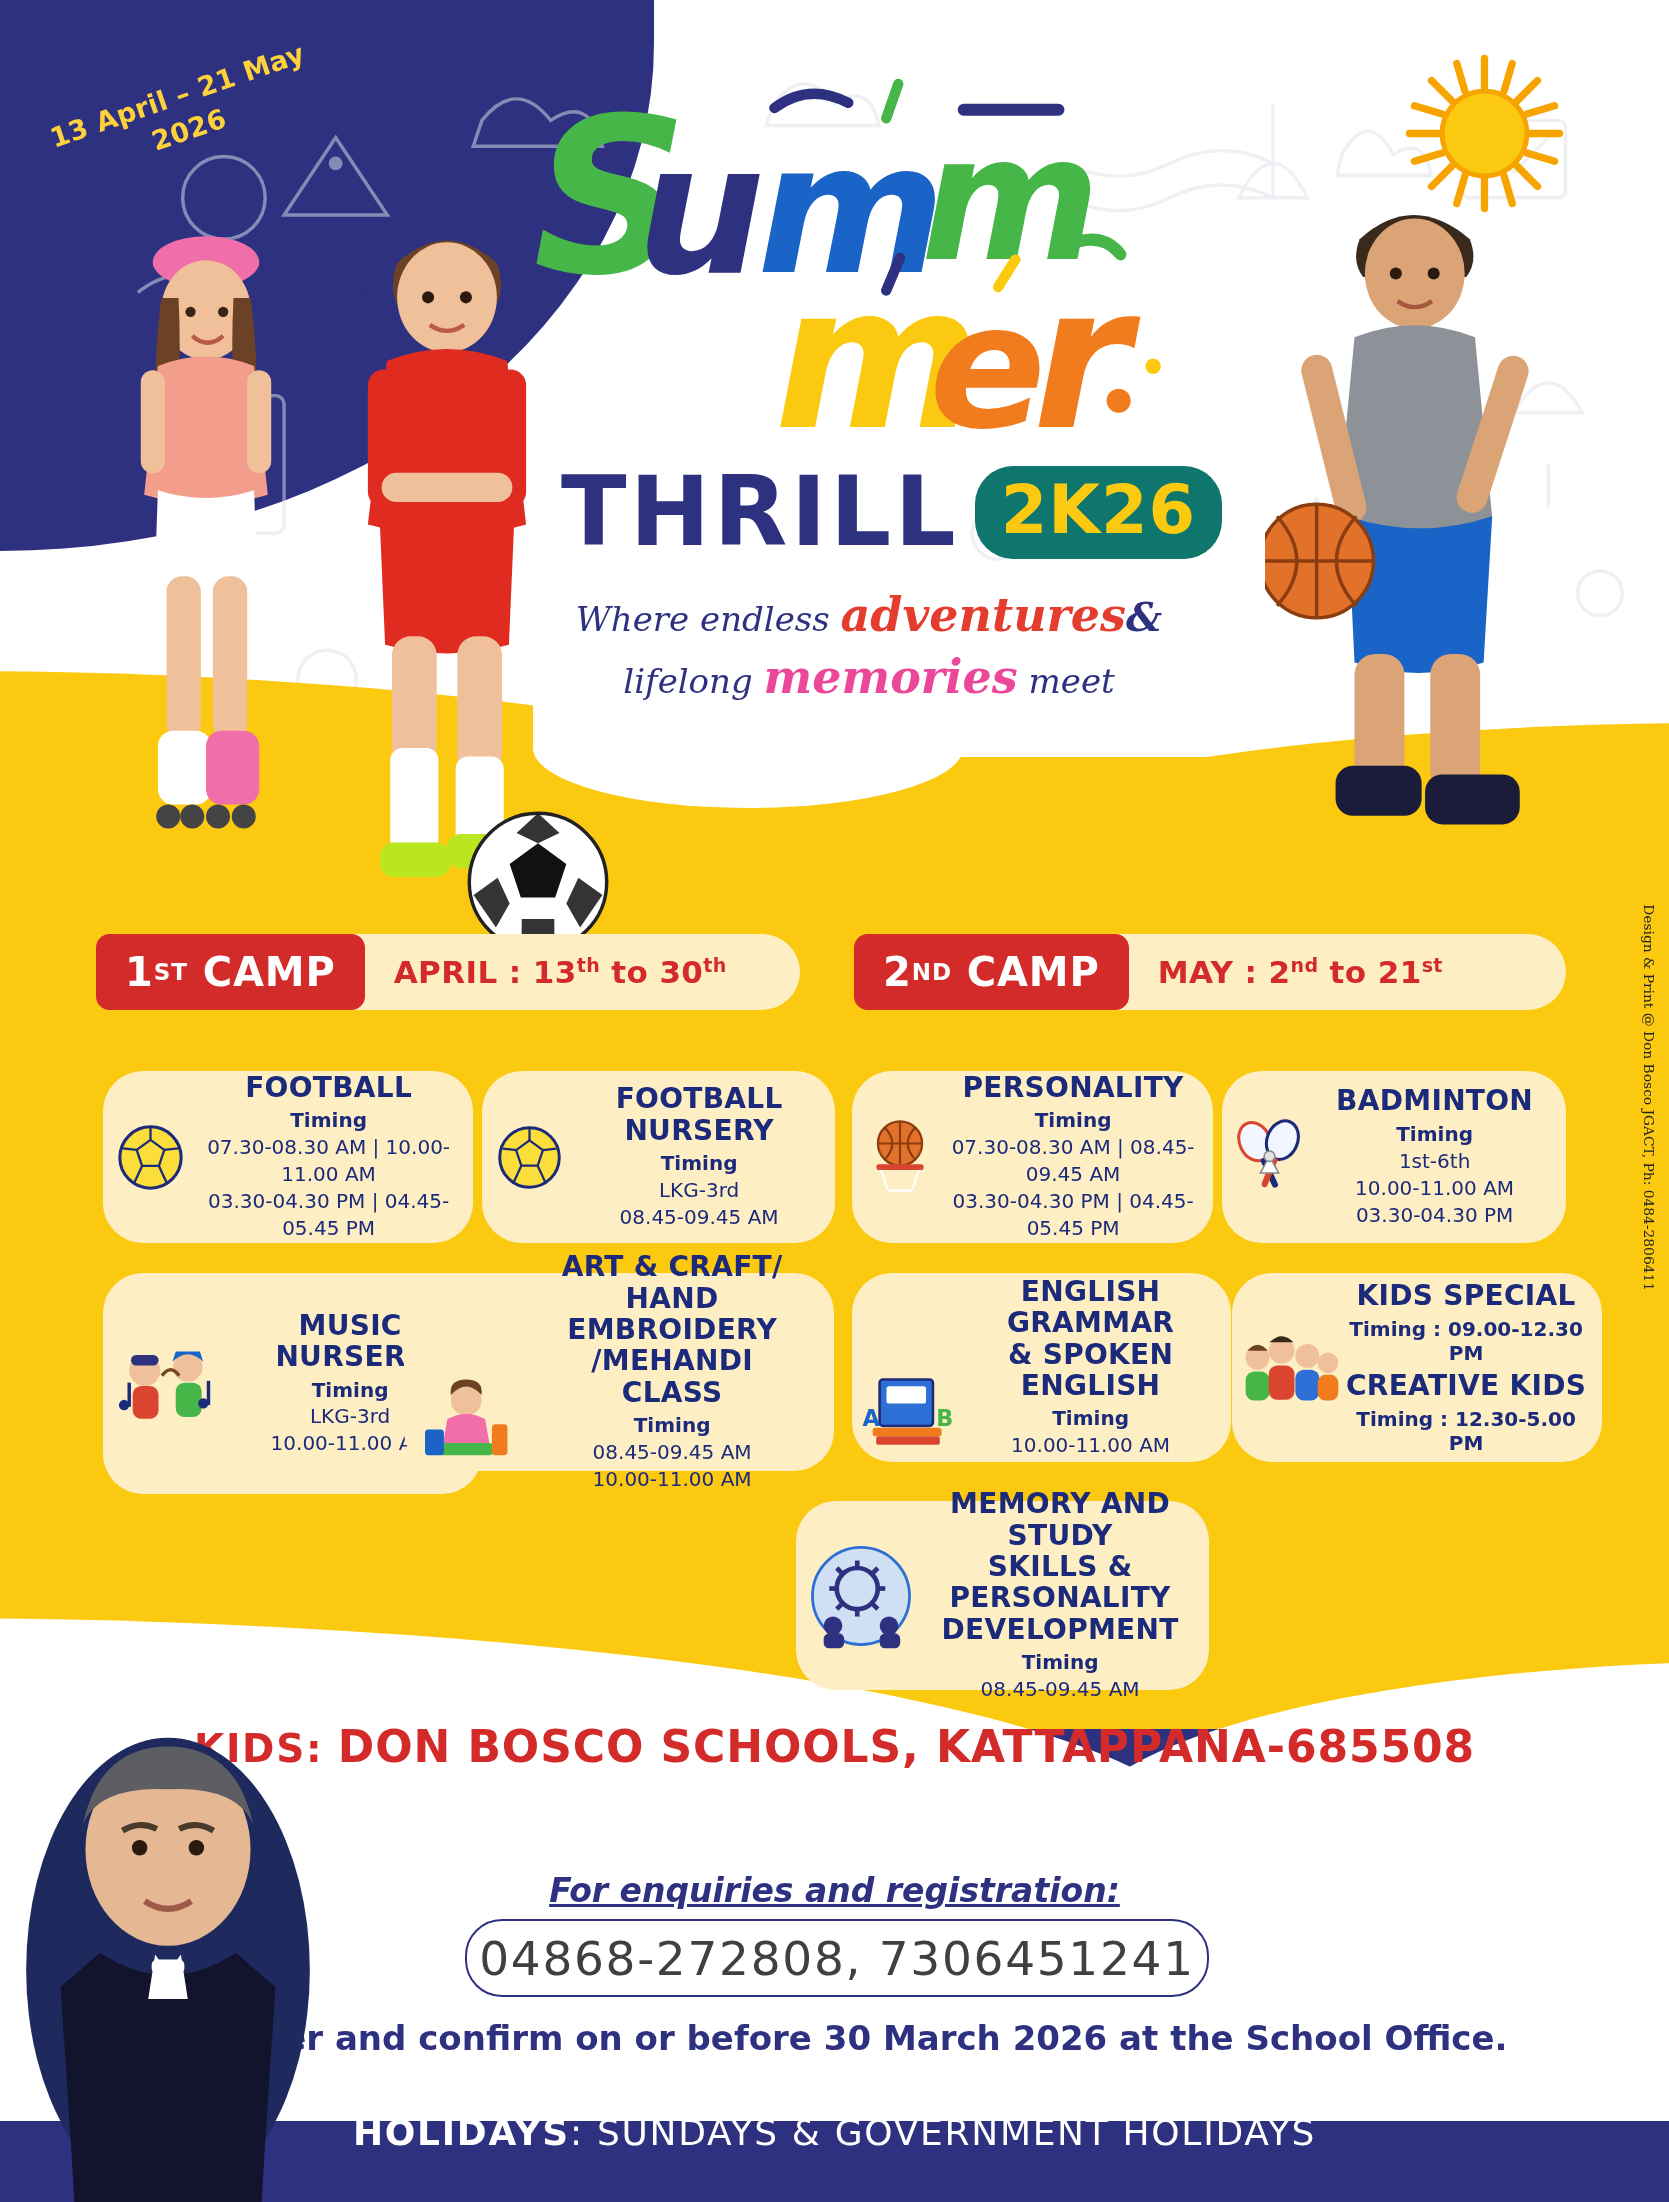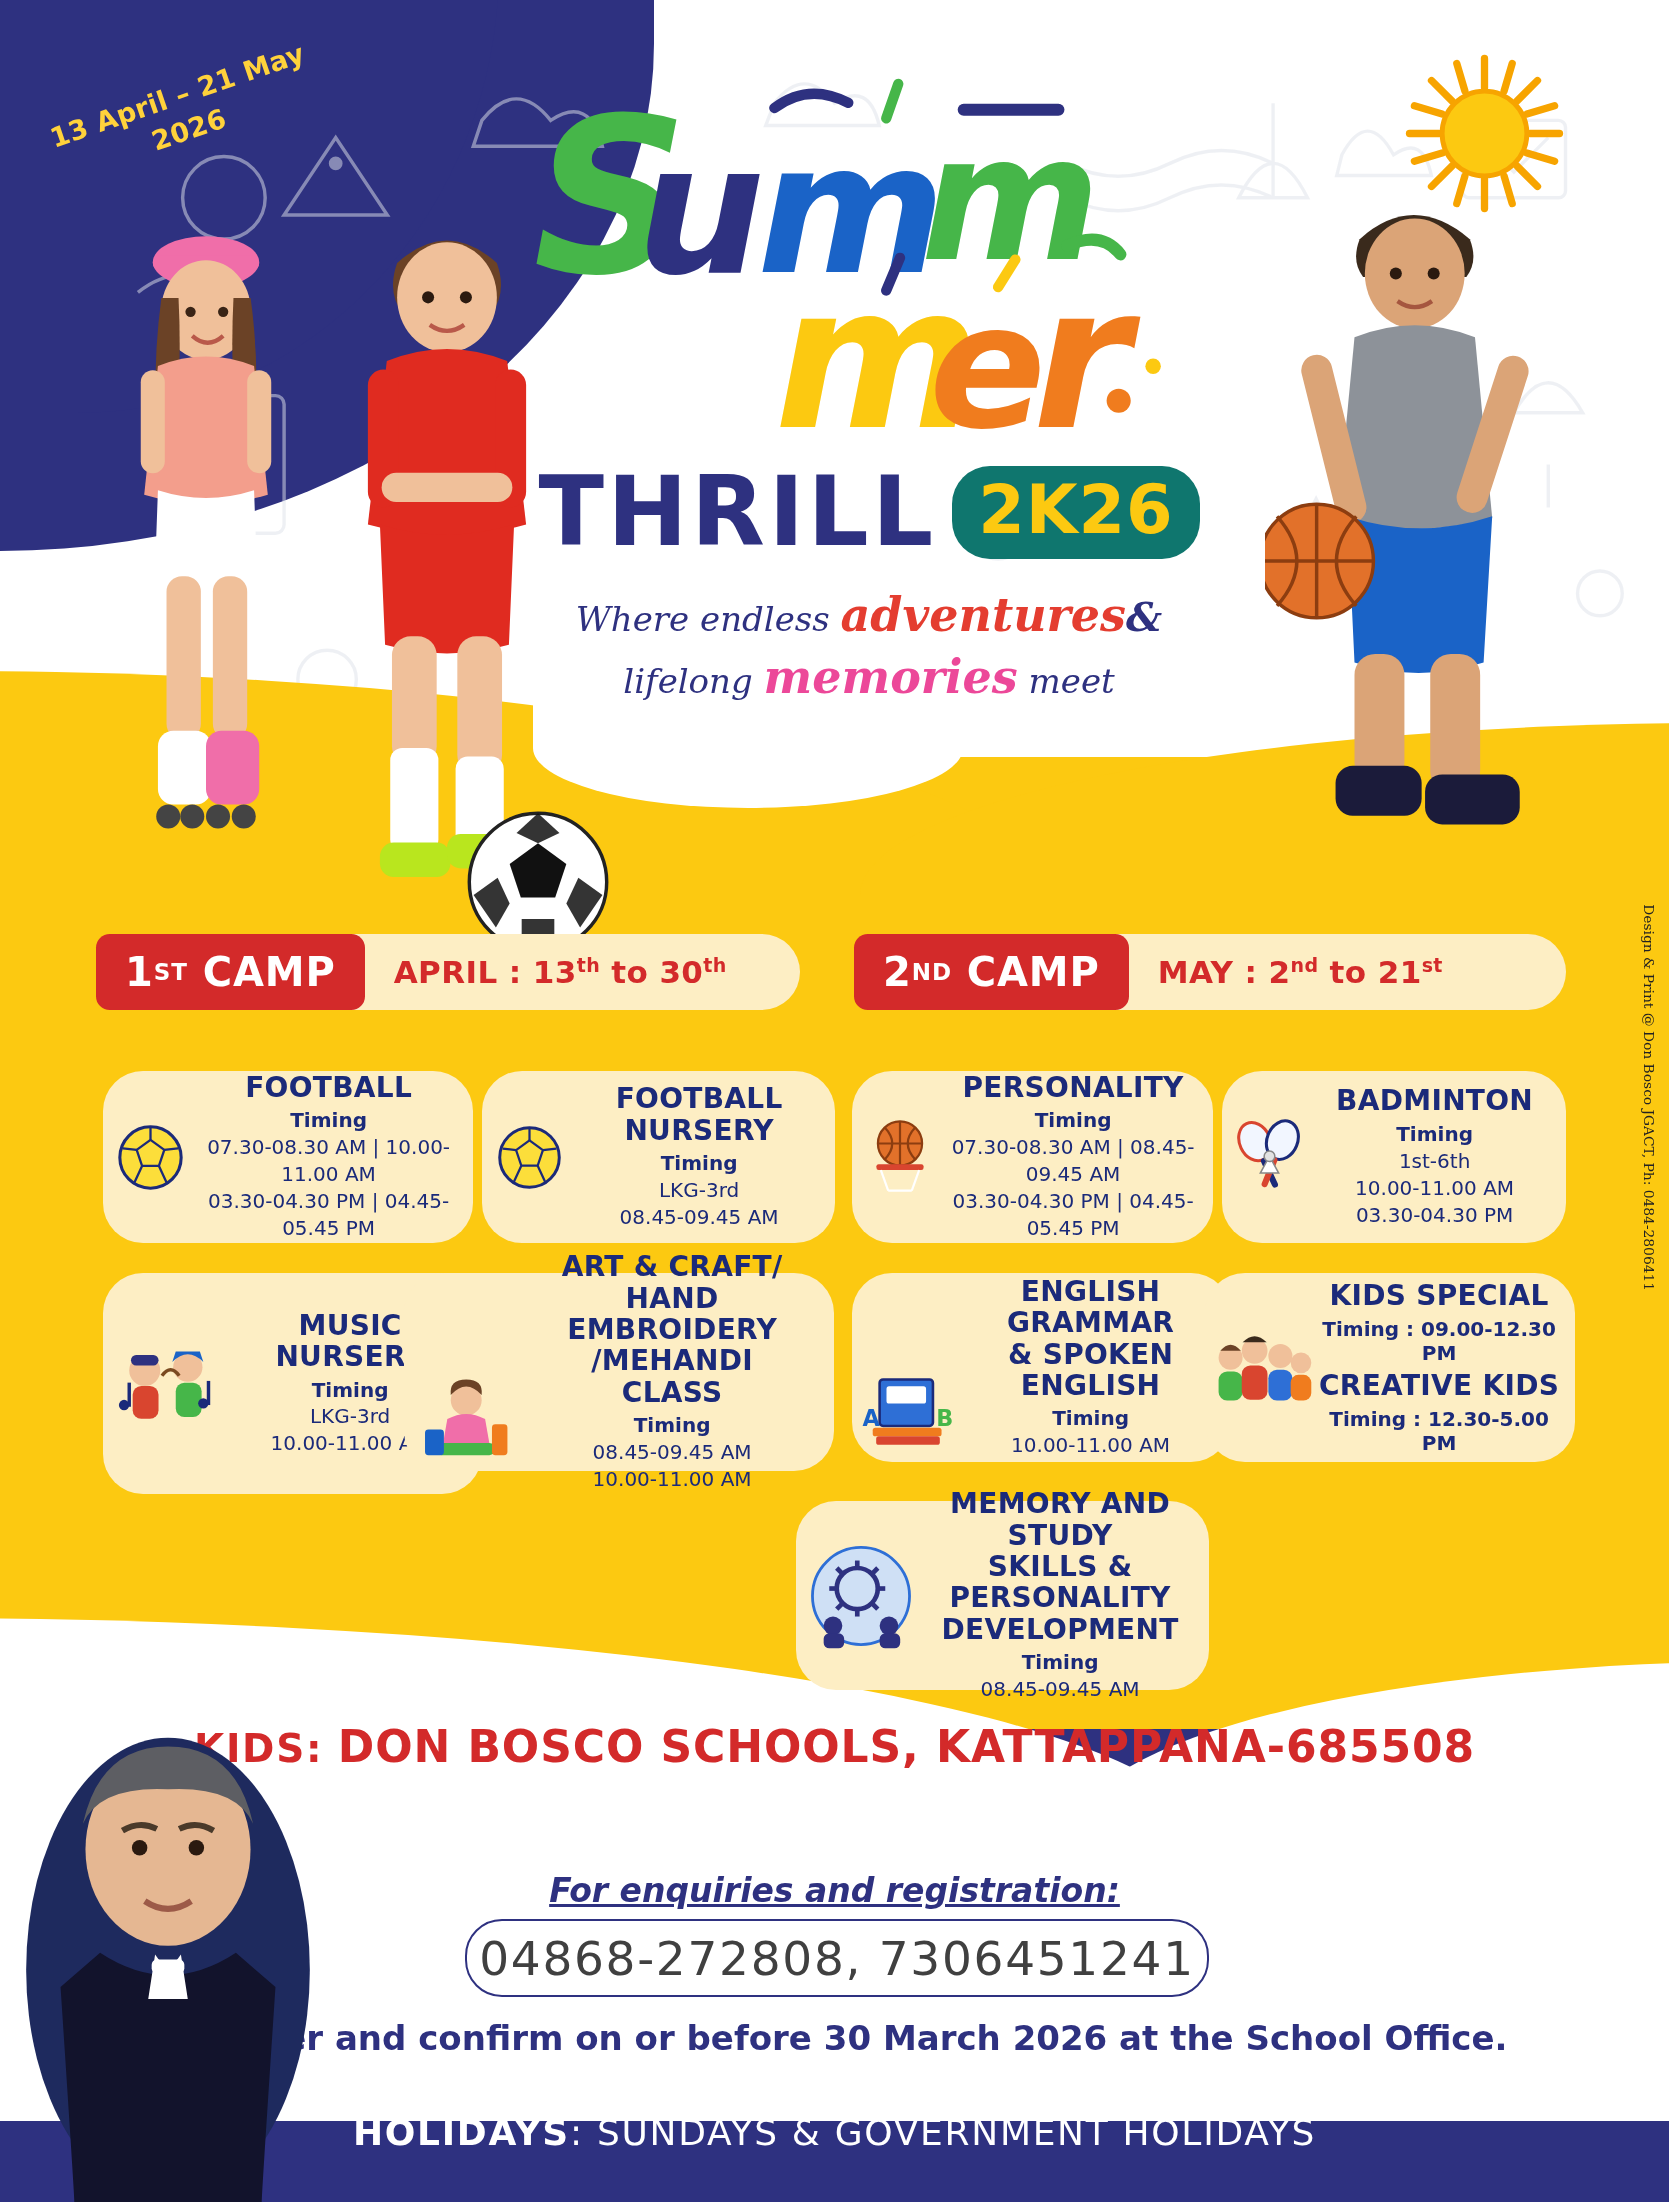--- a/index.html
+++ b/index.html
@@ -122,21 +122,21 @@
     text-align: center;
   }
   .summer-word {
     position: relative;
     height: 422px;
   }
   .thrill-row {
     margin-top: -20.6px;
     display: flex;
     align-items: center;
-    justify-content: center;
+    justify-content: flex-end;
     gap: 15.5px;
   }
   .thrill-text {
     font-family: "DejaVu Sans", sans-serif;
     font-size: 96px;
     font-weight: bold;
     color: #2e3180;
     letter-spacing: 3.4px;
   }
   .thrill-badge {
@@ -702,21 +702,21 @@
       </svg>
     </div>
     <div class="card-body">
       <div class="card-title" style="white-space:pre-line;">ENGLISH GRAMMAR
 &amp; SPOKEN ENGLISH</div>
       <div class="card-sub">Timing</div>
       <div class="card-times" style="white-space:pre-line;">10.00-11.00 AM</div>
     </div>
   </div>
 
-  <div class="card" style="left:1205px; top:1273px; width:370px; height:189px;">
+  <div class="card" style="left:1232px; top:1273px; width:370px; height:189px;">
     <div class="card-icon" style="width:112px;">
       <svg viewBox="0 0 120 100" width="103" height="86">
         <circle cx="24" cy="38" r="14" fill="#f0c09a"></circle>
           <rect x="10" y="54" width="28" height="34" rx="10" fill="#46b649"></rect>
         <circle cx="52" cy="30" r="15" fill="#f0c09a"></circle>
           <rect x="37" y="47" width="30" height="40" rx="10" fill="#d9452f"></rect>
         <circle cx="82" cy="36" r="14" fill="#f0c09a"></circle>
           <rect x="68" y="52" width="28" height="36" rx="10" fill="#2e6fd6"></rect>
         <circle cx="106" cy="44" r="12" fill="#f0c09a"></circle>
           <rect x="94" y="58" width="24" height="30" rx="9" fill="#f07c1e"></rect>

